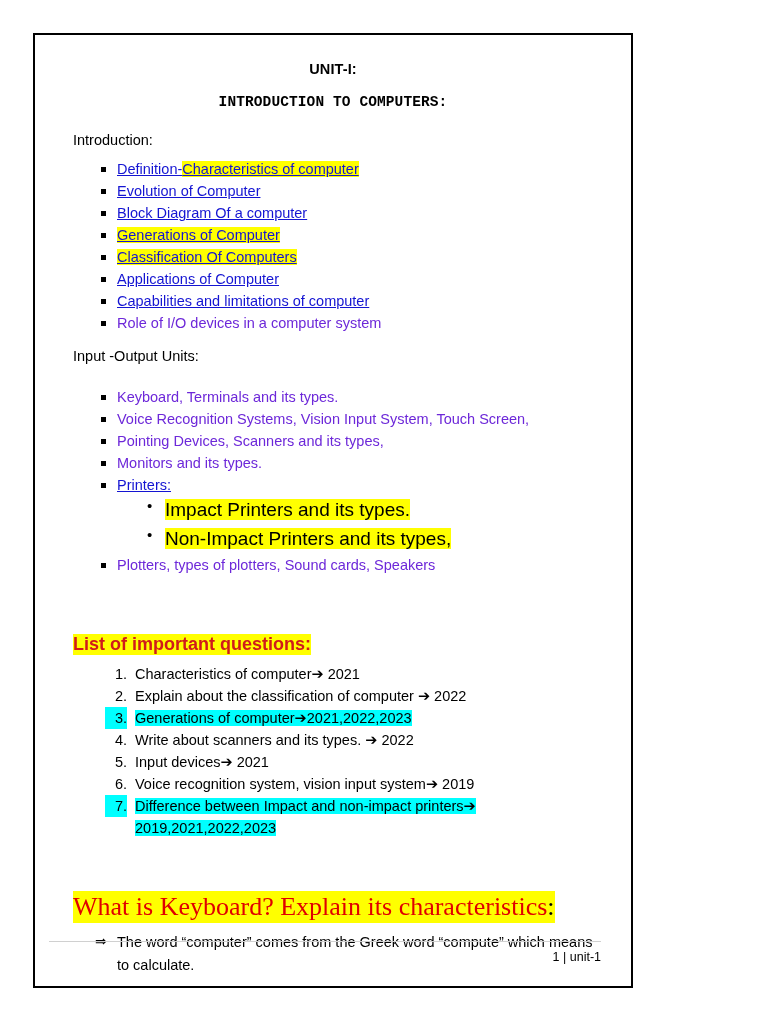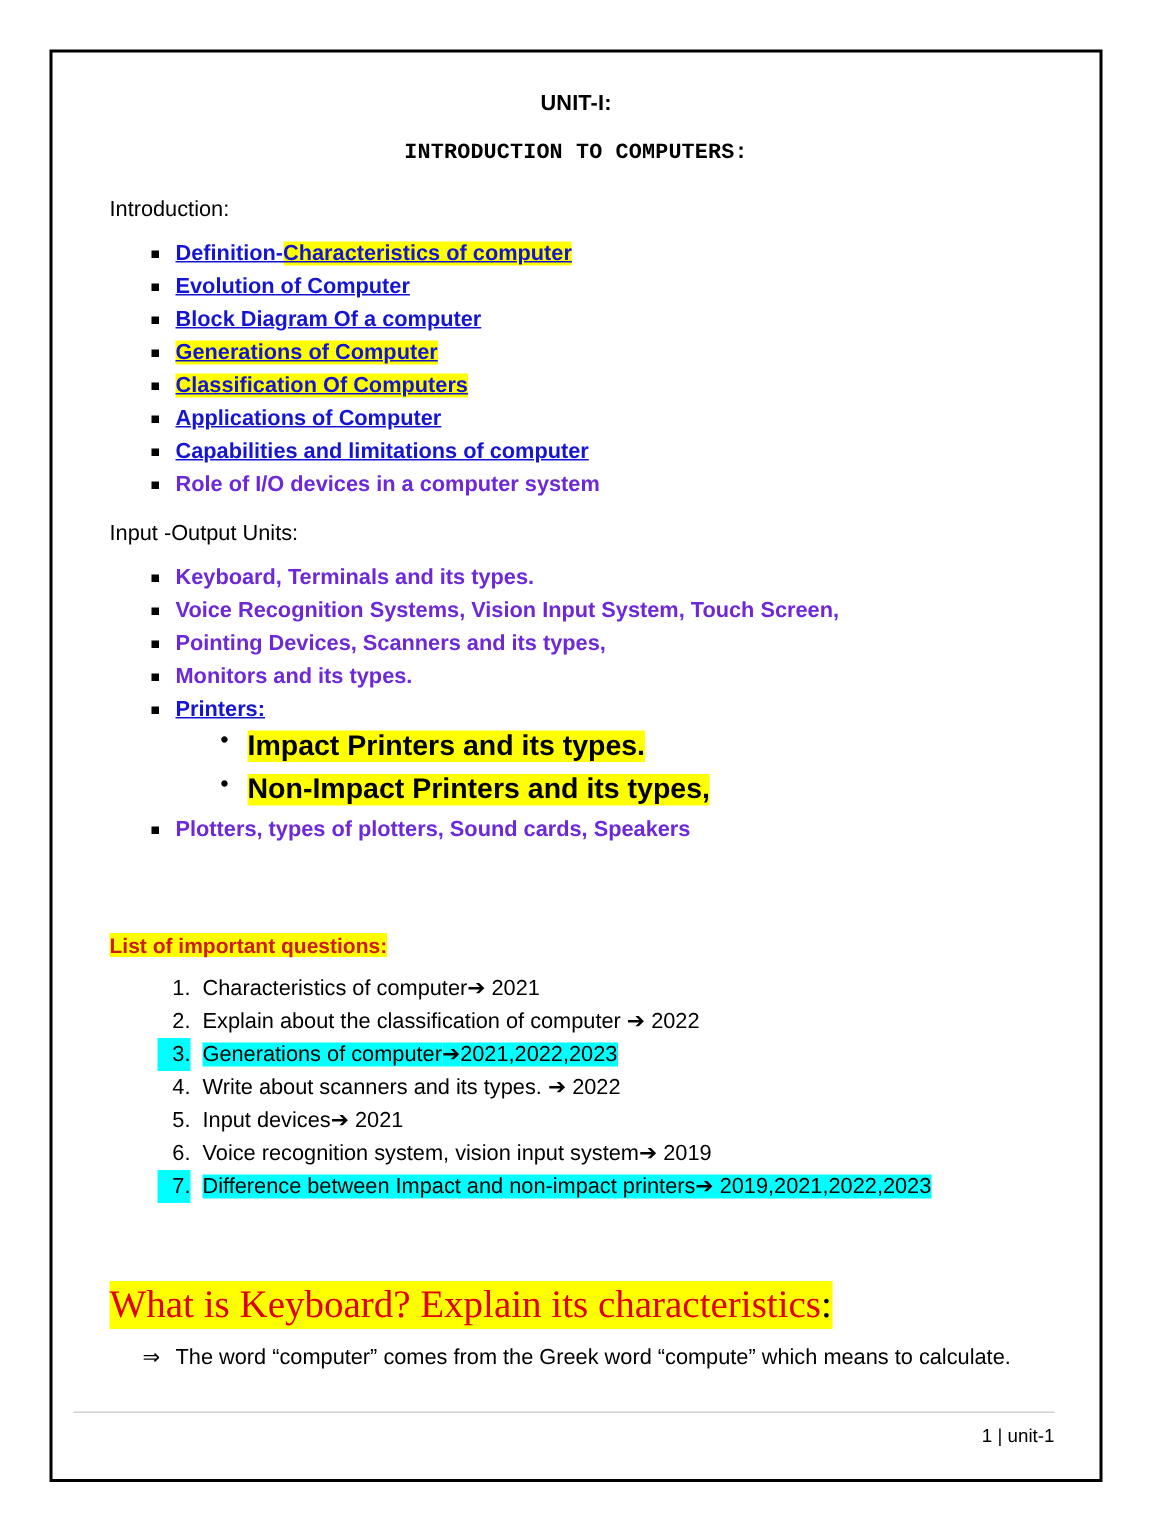--- a/index.html
+++ b/index.html
@@ -10,21 +10,21 @@
   body {
     width: 768px;
     height: 1024px;
     font-family: "Liberation Sans", sans-serif;
     color: #000000;
   }
   .page {
     position: absolute;
     left: 33px;
     top: 33px;
-    width: 702px;
+    width: 600px;
     height: 955px;
     border: 2px solid #000000;
     box-sizing: border-box;
     background: #ffffff;
   }
   .page-inner {
     padding: 26px 30px 0 30px;
   }
   .title-block {
     text-align: center;
@@ -40,21 +40,20 @@
     font-family: Liberation Mono, monospace;
   }
   .para {
     font-size: 14.5px;
     margin: 0 0 10px 8px;
   }
   ul.lvl1 {
     list-style: none;
     margin: 0 0 0 0;
     padding: 0;
-    font-weight: bold;
   }
   ul.lvl1 > li {
     position: relative;
     font-size: 14.5px;
     line-height: 1.52;
     padding-left: 52px;
     margin: 0;
   }
   ul.lvl1 > li::before {
     content: "";
@@ -92,21 +91,21 @@
     background: #ffff00;
   }
   .hl-cyan {
     background: #00ffff;
   }
   .plain {
     color: #6d28d9;
   }
   .io-heading {
     font-size: 14.5px;
-    margin: 14px 0 10px 8px;
+    margin: 14px 0 22px 8px;
   }
   ol.questions {
     list-style: none;
     counter-reset: q;
     margin: 8px 0 0 0;
     padding: 0;
   }
   ol.questions > li {
     counter-increment: q;
     position: relative;
@@ -115,21 +114,21 @@
     padding-left: 70px;
     margin: 0;
   }
   ol.questions > li .num {
     position: absolute;
     left: 40px;
     width: 22px;
     text-align: right;
   }
   .qlist-title {
-    font-size: 14px;
+    font-size: 18px;
     font-weight: bold;
     color: #d01b1b;
     background: #ffff00;
     display: inline-block;
     margin: 0 0 0 8px;
   }
   .big-gap {
     height: 58px;
   }
   .mid-gap {

